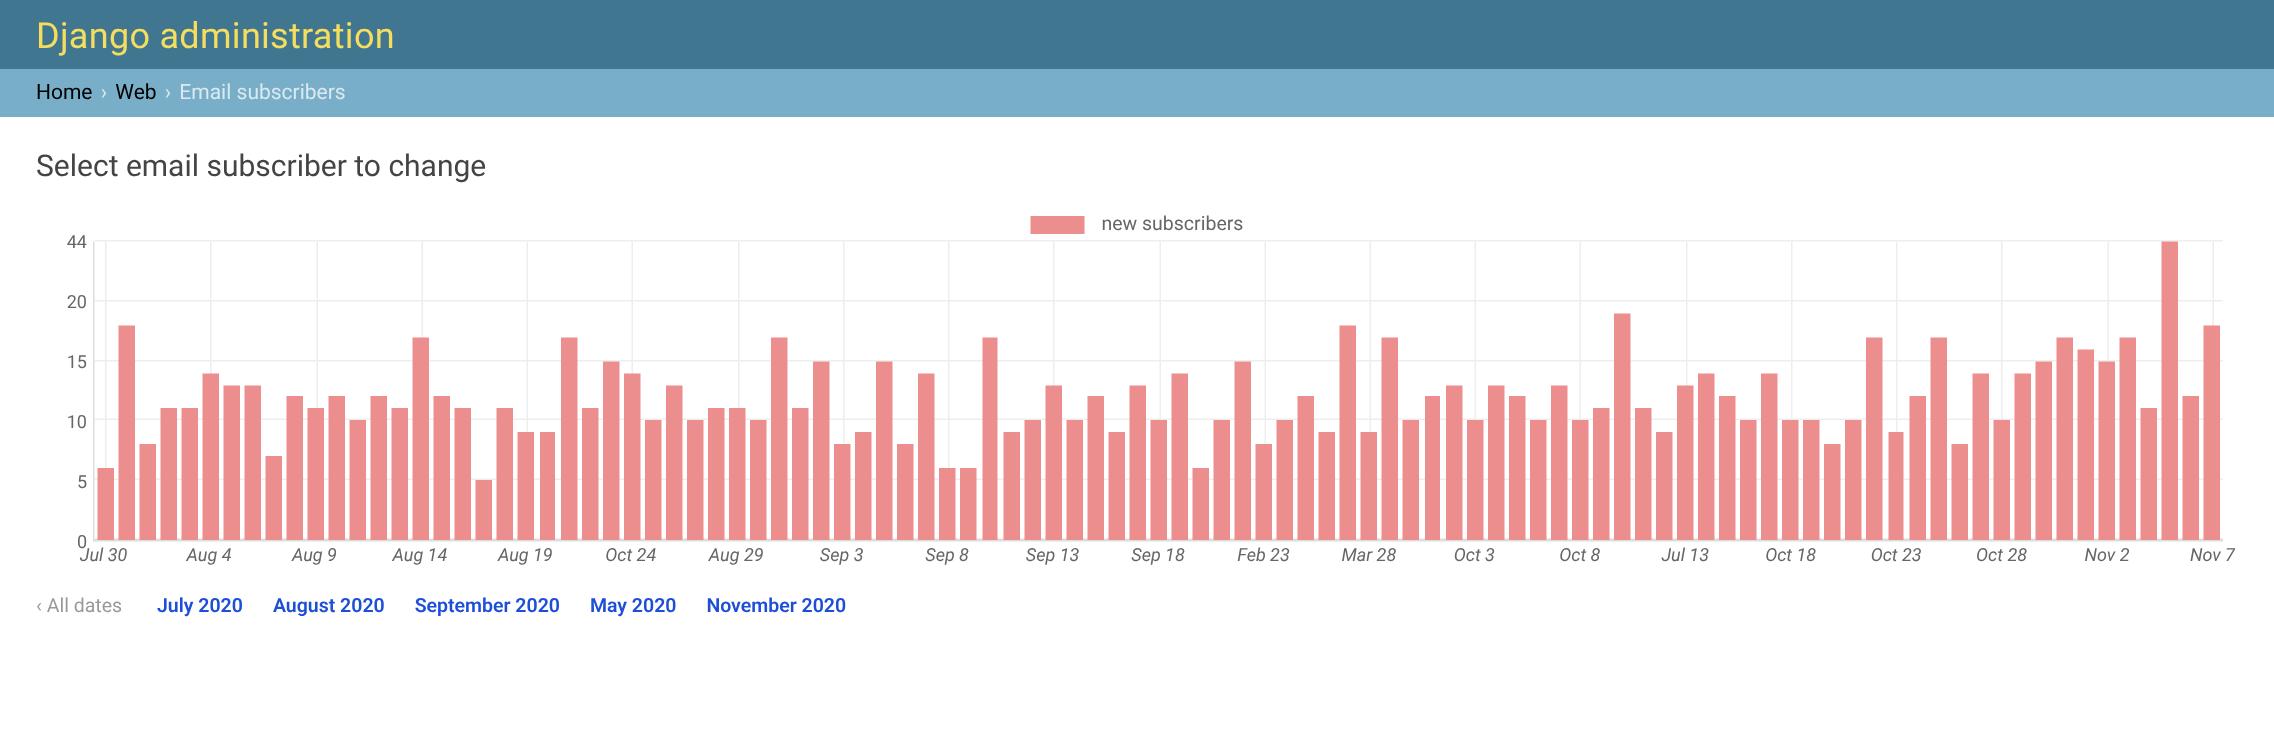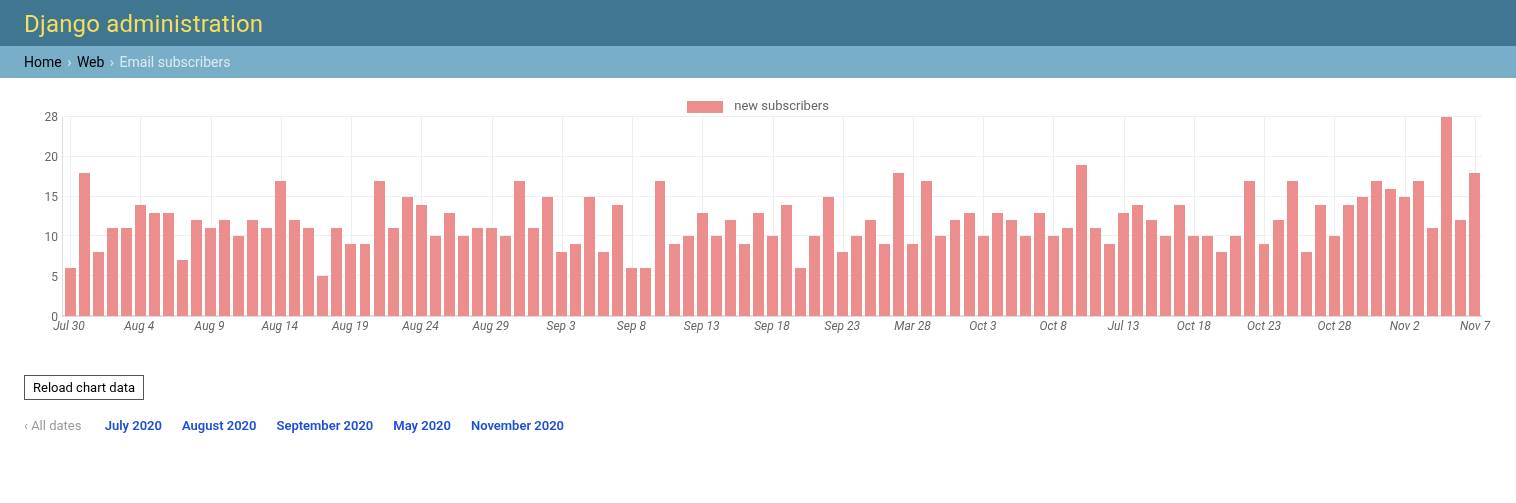--- a/index.html
+++ b/index.html
@@ -171,35 +171,36 @@
 
 <div class="breadcrumbs">
   <a href="#">Home</a>
   <span class="sep">›</span>
   <a href="#">Web</a>
   <span class="sep">›</span>
   <span class="current">Email subscribers</span>
 </div>
 
 <div class="content">
+  <h2 class="page-title">Select email subscriber to change</h2>
 
   <div class="legend">
     <span class="swatch"></span>
     <span>new subscribers</span>
   </div>
 
   <div class="chart-wrap">
     <div class="chart-area">
       <div class="y-axis" id="y-axis">
           <div class="y-tick" style="bottom: 0%;">0</div>
           <div class="y-tick" style="bottom: 20%;">5</div>
           <div class="y-tick" style="bottom: 40%;">10</div>
           <div class="y-tick" style="bottom: 60%;">15</div>
           <div class="y-tick" style="bottom: 80%;">20</div>
-          <div class="y-tick" style="bottom: 100%;">28</div>
+          <div class="y-tick" style="bottom: 100%;">44</div>
         </div>
       <div class="plot" id="plot">
         <div class="bars" id="bars">
             <div class="bar-slot">
               <div class="bar" style="height: 24%;"></div>
             </div>
             <div class="bar-slot">
               <div class="bar" style="height: 72%;"></div>
             </div>
             <div class="bar-slot">
@@ -528,40 +529,37 @@
           <div class="vgridline" style="left: 94.5545%;"></div>
           <div class="vgridline" style="left: 99.505%;"></div>
         </div>
     </div>
     <div class="x-axis" id="x-axis">
         <div class="x-tick" style="left: 0.49505%;">Jul 30</div>
         <div class="x-tick" style="left: 5.44554%;">Aug 4</div>
         <div class="x-tick" style="left: 10.396%;">Aug 9</div>
         <div class="x-tick" style="left: 15.3465%;">Aug 14</div>
         <div class="x-tick" style="left: 20.297%;">Aug 19</div>
-        <div class="x-tick" style="left: 25.2475%;">Aug 24</div>
+        <div class="x-tick" style="left: 25.2475%;">Oct 24</div>
         <div class="x-tick" style="left: 30.198%;">Aug 29</div>
         <div class="x-tick" style="left: 35.1485%;">Sep 3</div>
         <div class="x-tick" style="left: 40.099%;">Sep 8</div>
         <div class="x-tick" style="left: 45.0495%;">Sep 13</div>
         <div class="x-tick" style="left: 50%;">Sep 18</div>
-        <div class="x-tick" style="left: 54.9505%;">Sep 23</div>
+        <div class="x-tick" style="left: 54.9505%;">Feb 23</div>
         <div class="x-tick" style="left: 59.901%;">Mar 28</div>
         <div class="x-tick" style="left: 64.8515%;">Oct 3</div>
         <div class="x-tick" style="left: 69.802%;">Oct 8</div>
         <div class="x-tick" style="left: 74.7525%;">Jul 13</div>
         <div class="x-tick" style="left: 79.703%;">Oct 18</div>
         <div class="x-tick" style="left: 84.6535%;">Oct 23</div>
         <div class="x-tick" style="left: 89.604%;">Oct 28</div>
         <div class="x-tick" style="left: 94.5545%;">Nov 2</div>
         <div class="x-tick" style="left: 99.505%;">Nov 7</div>
       </div>
   </div>
 
-  <div class="reload-row">
-    <button class="reload-btn">Reload chart data</button>
-  </div>
 
   <div class="date-filters">
     <span class="back">‹ All dates</span>
     <span id="date-filter-items"><a href="#">July 2020</a><a href="#">August 2020</a><a href="#">September 2020</a><a href="#">May 2020</a><a href="#">November 2020</a></span>
   </div>
 </div>
 
 </body></html>

